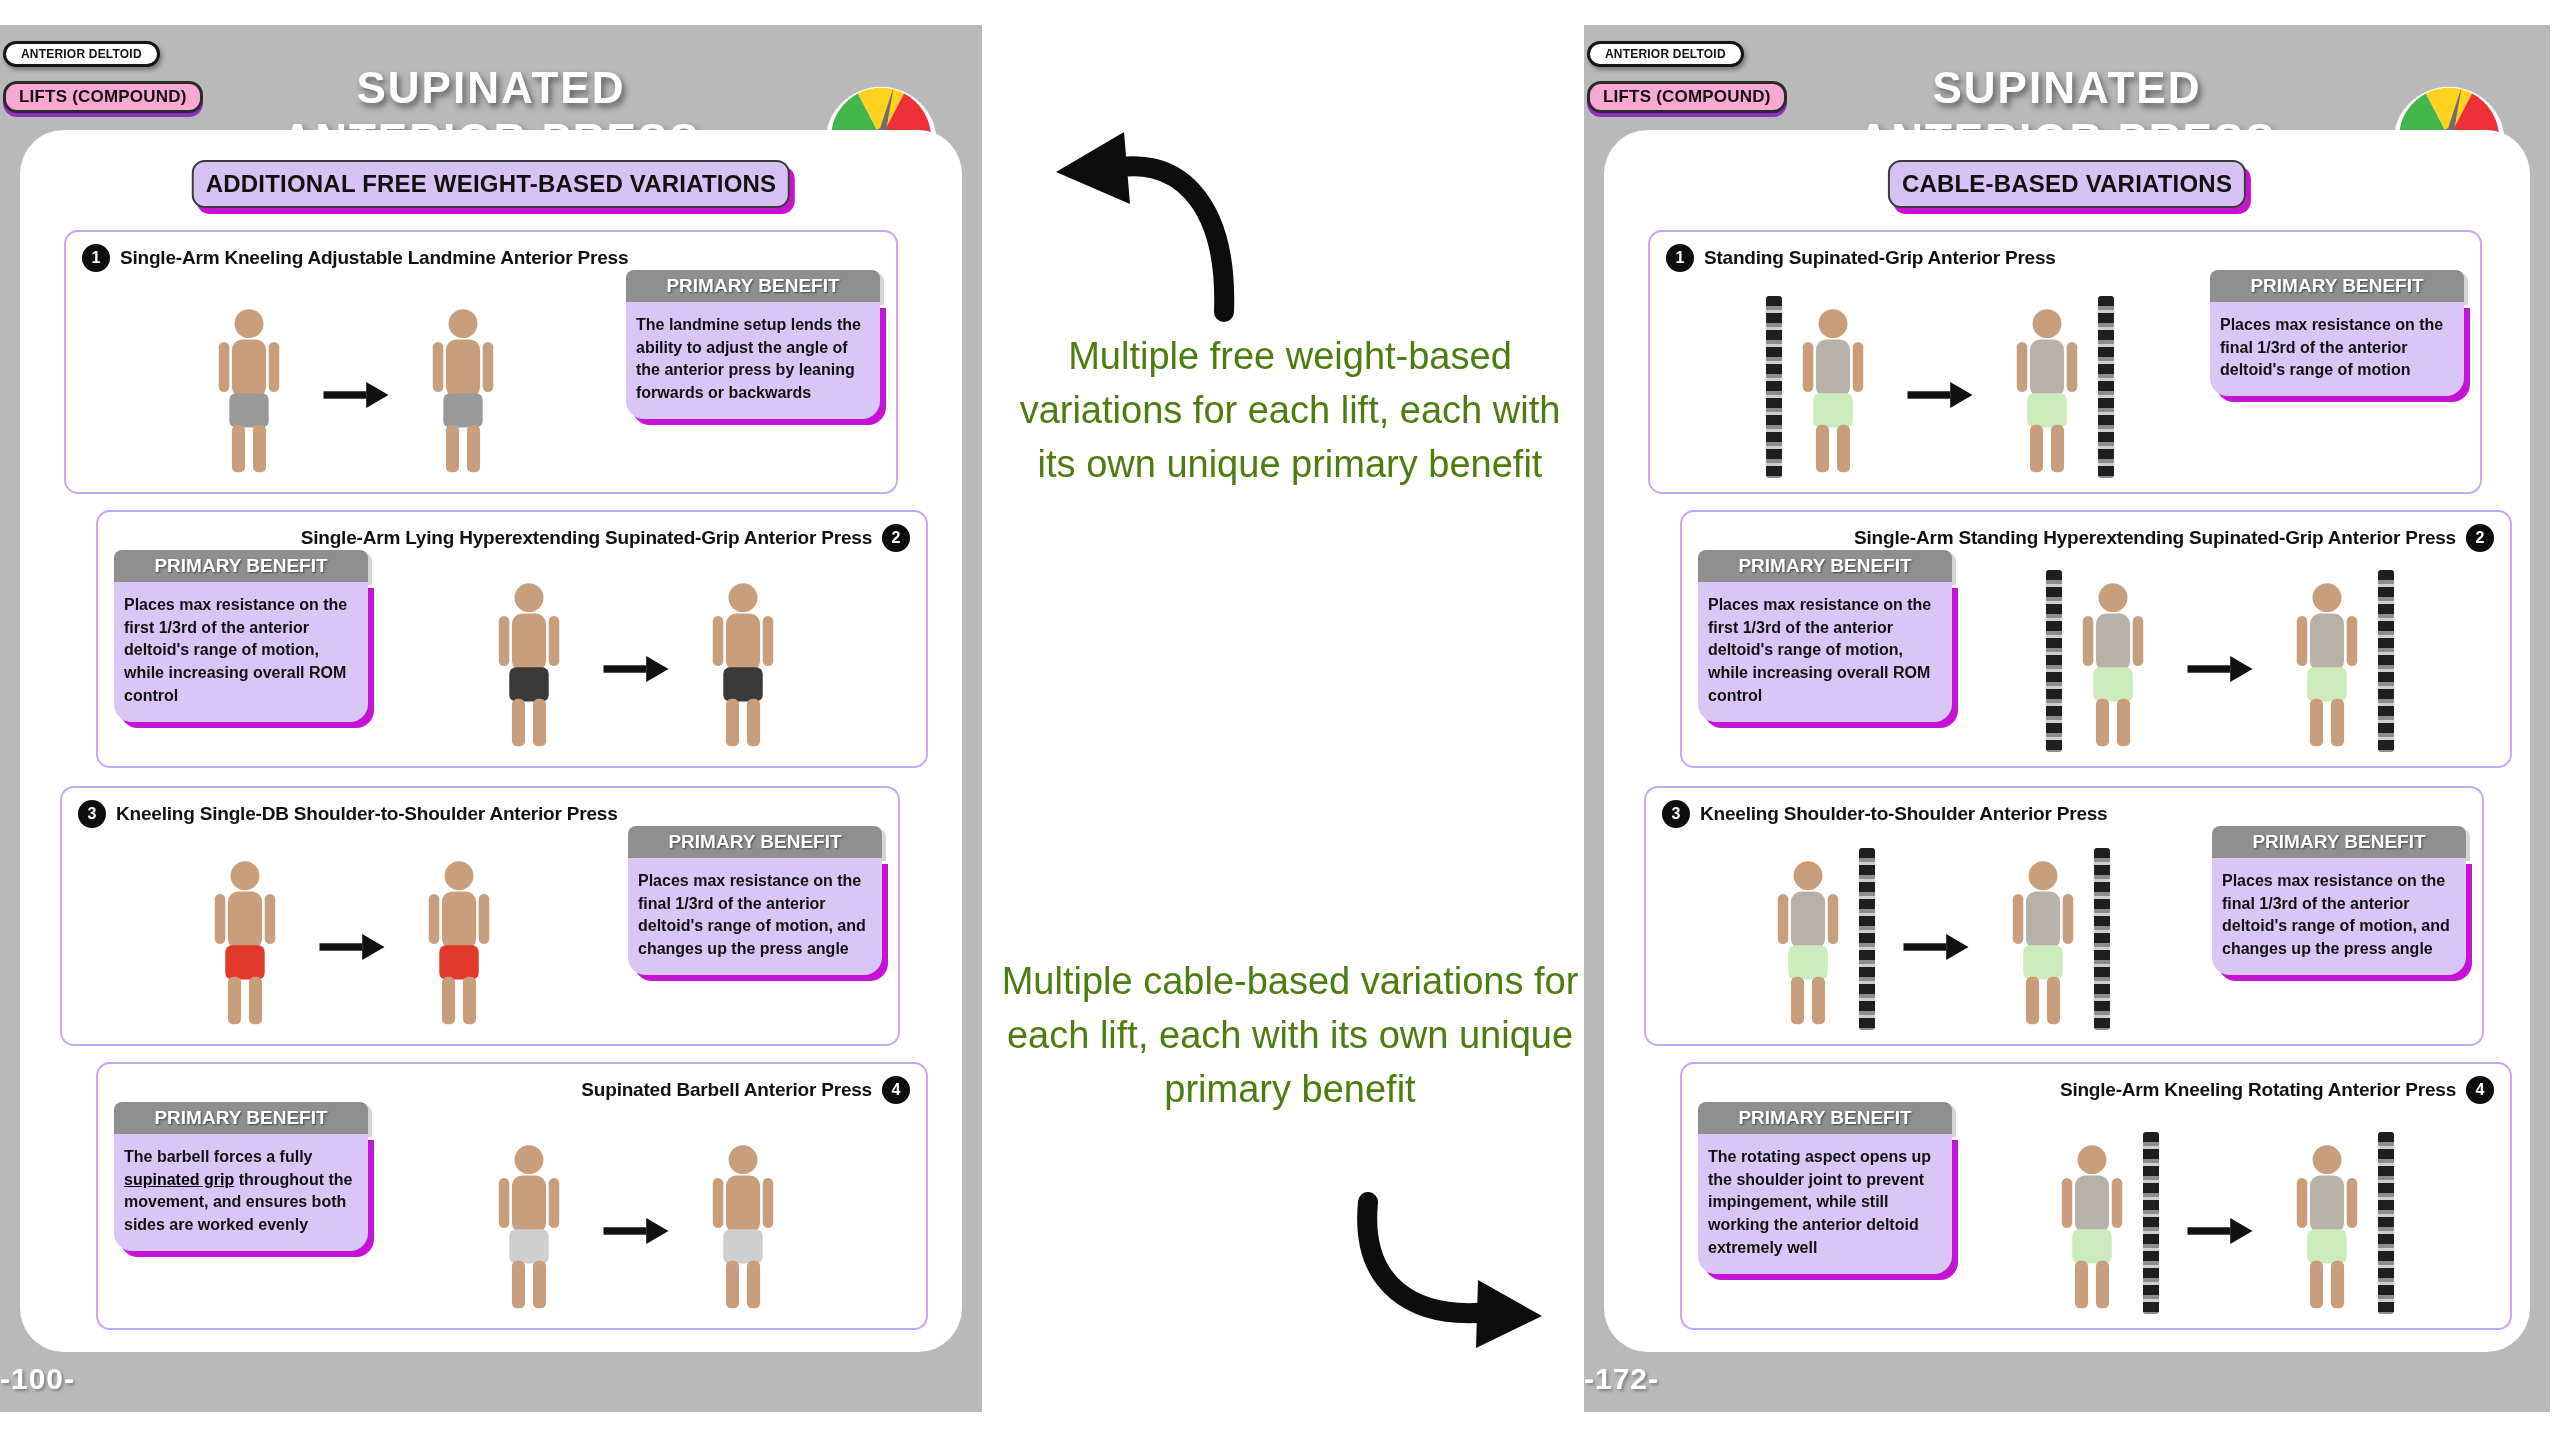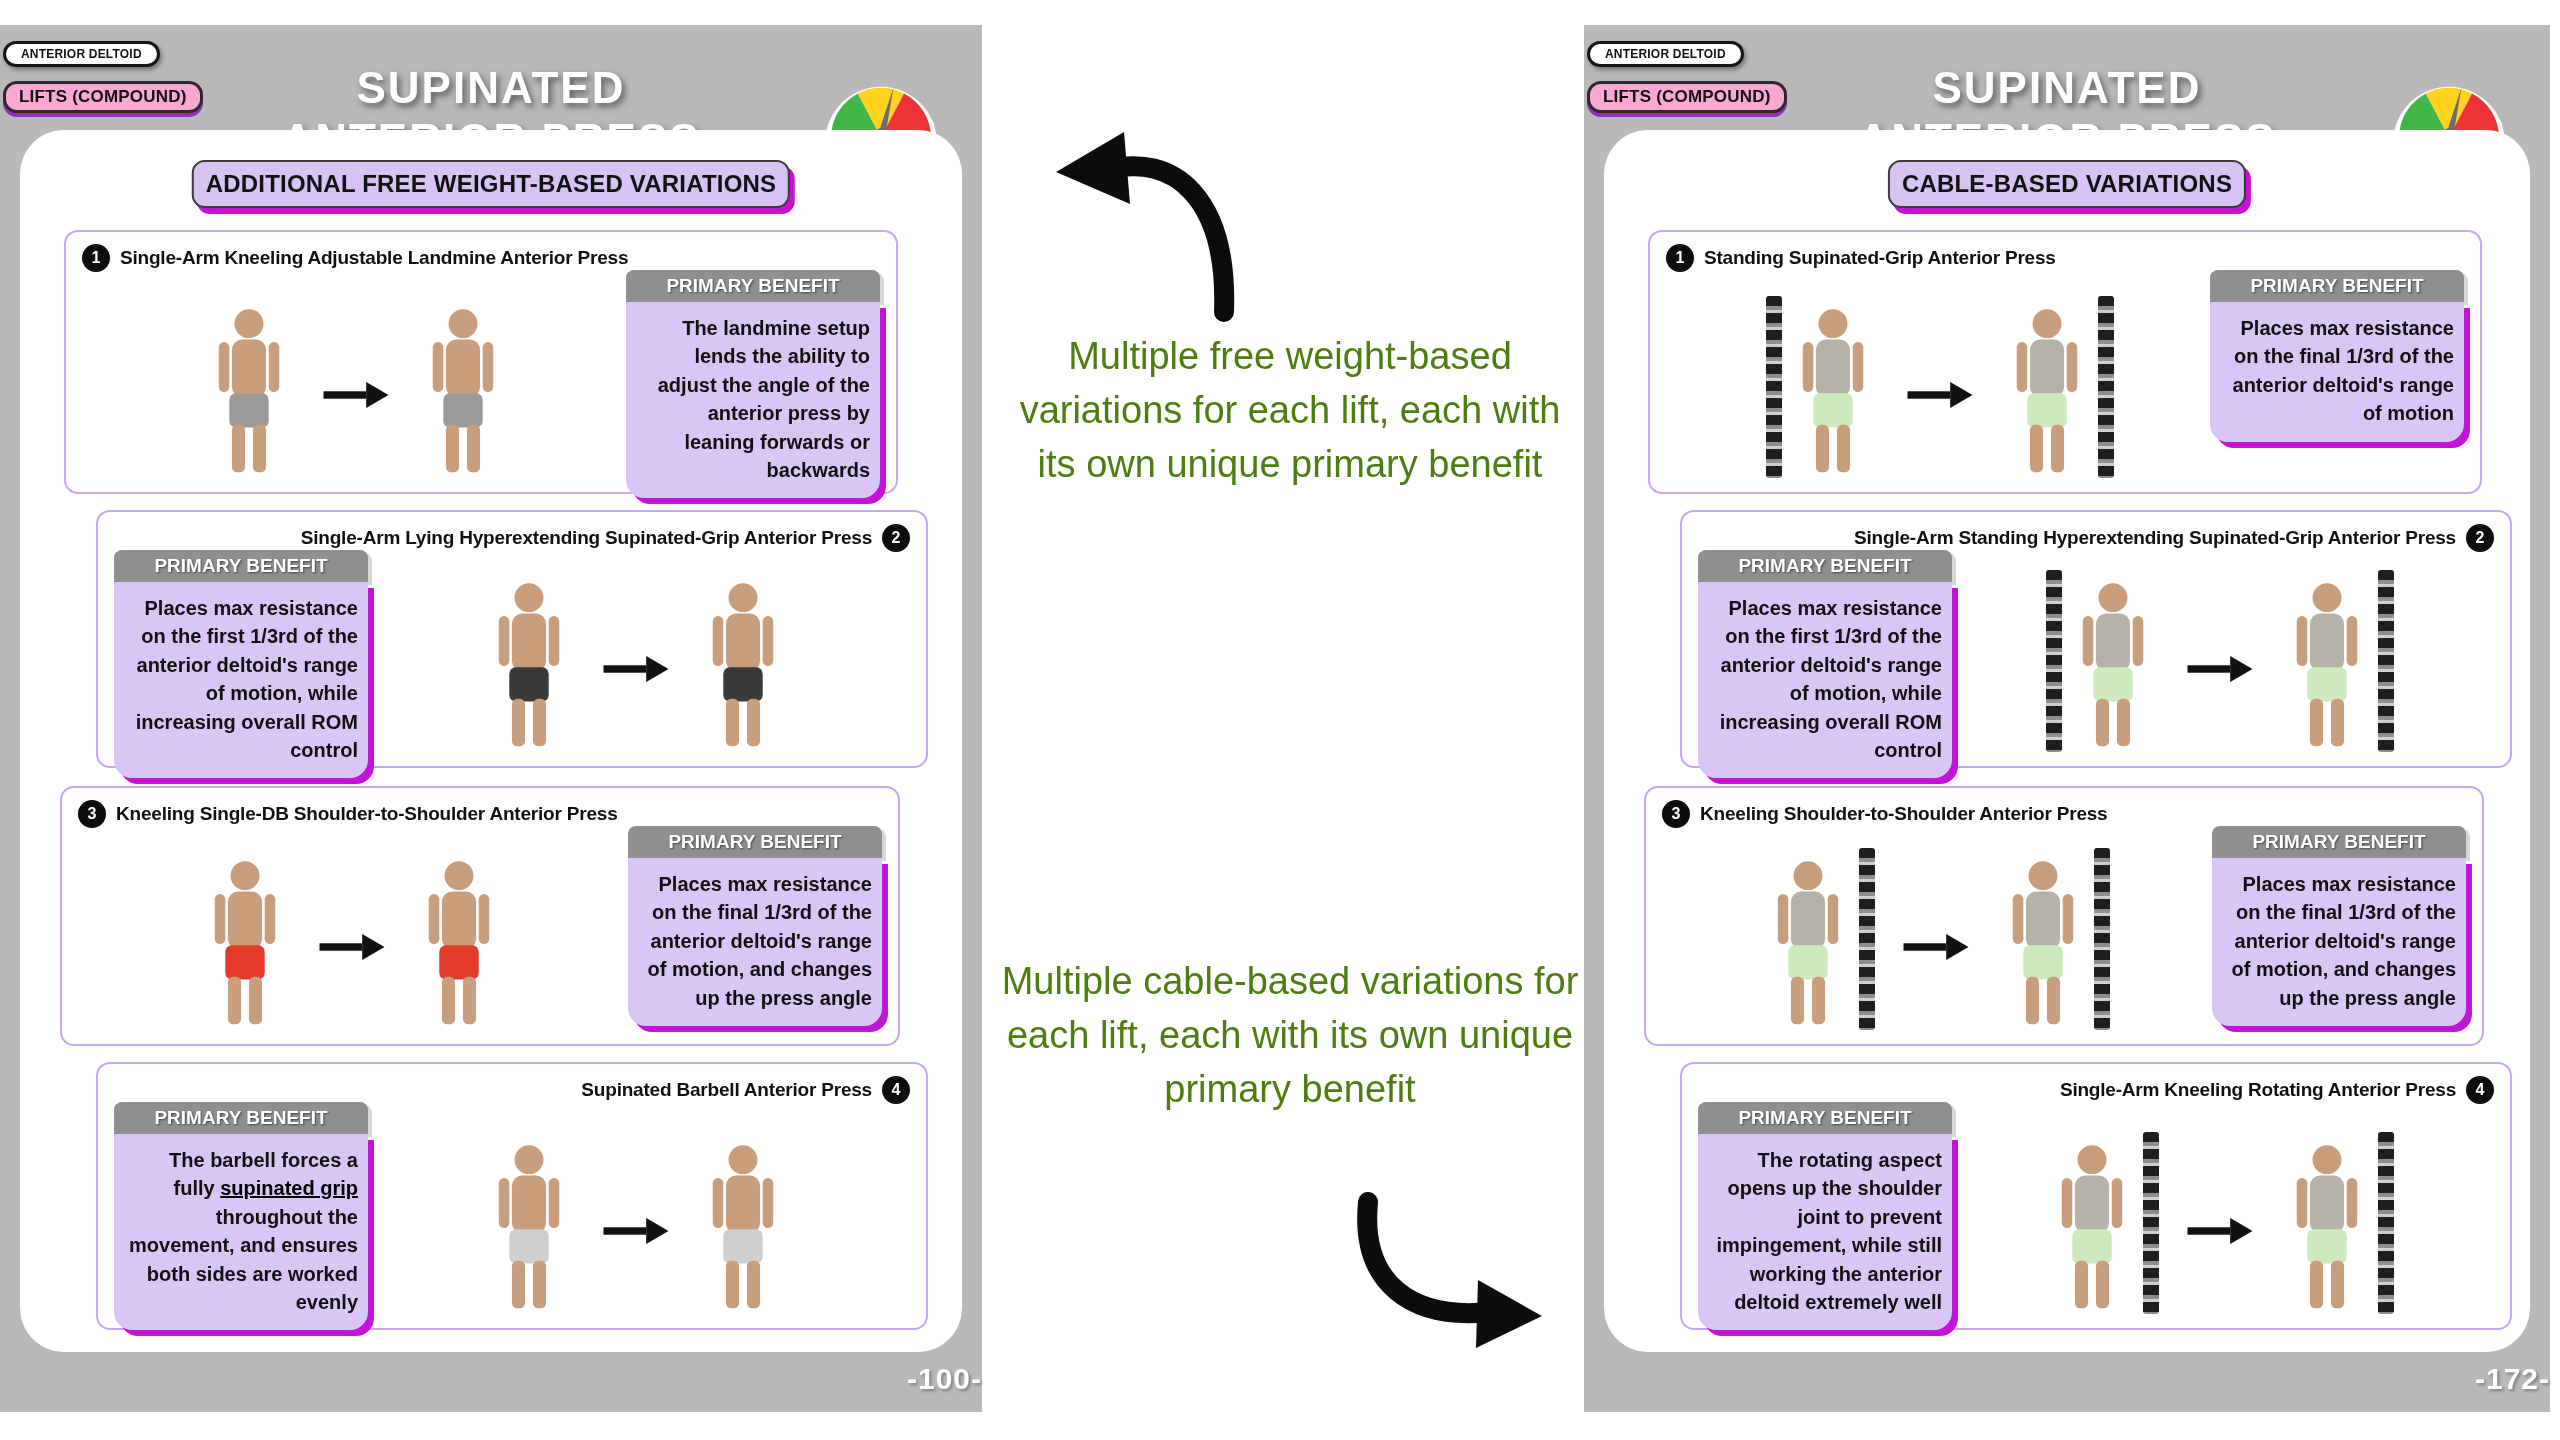--- a/index.html
+++ b/index.html
@@ -45,36 +45,36 @@
   .num-badge{flex:0 0 28px;width:28px;height:28px;border-radius:50%;background:#0d0d0d;color:#fff;
     display:flex;align-items:center;justify-content:center;font-size:16px;font-weight:800;}
 
   .benefit{position:absolute;top:38px;width:254px;}
   .layoutA .benefit{right:16px;}
   .layoutB .benefit{left:16px;}
   .benefit-head{background:#8f8f8f;color:#fff;text-align:center;font-weight:800;font-size:19px;
     padding:5px 1px;border-radius:8px 8px 0 0;text-shadow:1px 1px 2px rgba(0,0,0,.5);
     box-shadow:4px 3px 0 rgba(0,0,0,.16);}
   .benefit-body{background:#d8c6f7;border-radius:0 0 18px 18px;padding:12px 10px 14px;
-    text-align:right;font-size:20px;font-weight:600;line-height:1.42;
+    text-align:left;font-size:16px;font-weight:600;line-height:1.42;
     box-shadow:6px 6px 0 #c213d6;}
   .red-underline{color:#000000;font-weight:800;text-decoration:underline;}
 
   .figures{position:absolute;bottom:14px;display:flex;align-items:flex-end;justify-content:center;gap:28px;}
   .layoutA .figures{left:30px;width:520px;}
   .layoutB .figures{right:30px;width:520px;}
   .fig{width:92px;height:172px;}
   .fig .skin{fill:#c99e7c;}
   .fig .tank{fill:#b6b1a9;}
   .fig-group{display:flex;align-items:flex-end;gap:5px;}
   .tower{width:16px;height:182px;border-radius:3px;
     background:repeating-linear-gradient(180deg,#1e1e1e 0 10px,#8d8d8d 10px 14px,#cfcfcf 14px 17px);}
   .flow-arrow{width:66px;height:26px;margin-bottom:70px;}
 
-  .page-num{position:absolute;bottom:16px;left:0;right:0;text-align:right;color:#fff;
+  .page-num{position:absolute;bottom:16px;left:0;right:0;text-align:left;color:#fff;
     font-size:30px;font-weight:800;letter-spacing:1px;text-shadow:2px 2px 3px rgba(0,0,0,.3);}
 
   
   .note{position:absolute;text-align:center;font-weight:400;color:#4d7c0f;line-height:1.42;}
   #note-top{left:1008px;top:330px;width:564px;font-size:38px;}
   #note-bottom{left:1000px;top:955px;width:580px;font-size:38px;}
   #arrow-top{position:absolute;left:1046px;top:106px;width:195px;height:218px;}
   #arrow-bottom{position:absolute;left:1350px;top:1192px;width:195px;height:162px;}
 </style>
 </head>

